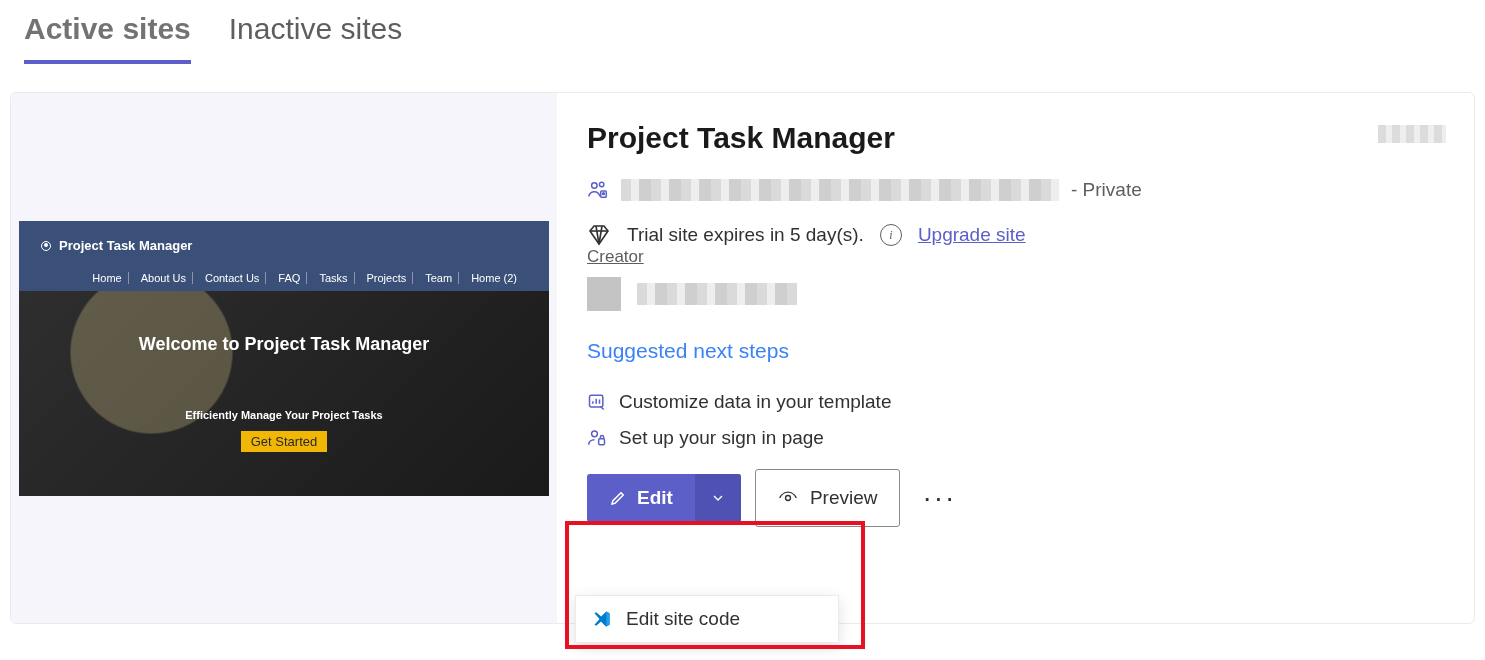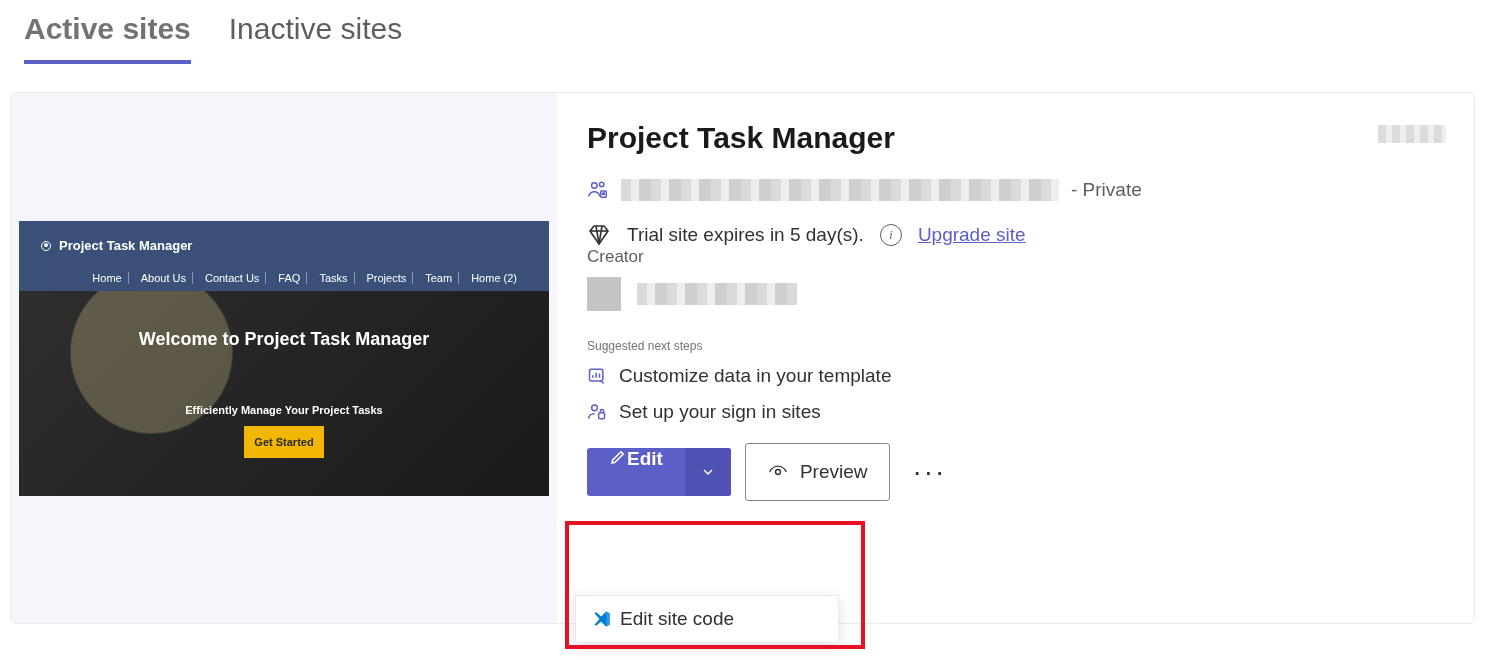--- a/index.html
+++ b/index.html
@@ -86,21 +86,21 @@
       flex-direction: column;
       align-items: center;
       justify-content: center;
       color: #fff;
       background-image:
         radial-gradient(circle at 25% 30%, rgba(255,230,160,.25) 0 80px, transparent 82px),
         linear-gradient(135deg,#2e2e2e 0%,#1a1a1a 100%);
     }
     .thumb-hero .title { font-size: 18px; font-weight: 600; margin-bottom: 6px; }
     .thumb-hero .subtitle { font-size: 11px; font-weight: 600; margin-bottom: 10px; margin-top: 48px; }
-    .thumb-hero .btn { background: #f2b705; color:#2a2a2a; font-size:11px; font-weight:700; padding:10px 10px; }
+    .thumb-hero .btn { background: #f2b705; color:#2a2a2a; font-size:13px; font-weight:400; padding:3px 10px; }
 
     .details {
       flex: 1;
       padding: 28px 30px 0 30px;
       position: relative;
     }
     .details h1 {
       font-size: 30px;
       font-weight: 700;
       color: #1b1a19;
@@ -128,56 +128,56 @@
     .pill-blur {
       position:absolute; right:28px; top:32px;
       width: 68px; height:18px;
       background: repeating-linear-gradient(90deg,#dcdcdc 0 8px,#eee 8px 14px);
     }
     .visibility { color:#605e5c; font-size:19px; }
     .trial-row { display:flex; align-items:center; gap:16px; font-size:19px; }
     .trial-row .gem{color:#323130;}
     .info-icon{width:22px;height:22px;border:1.5px solid #605e5c;border-radius:50%;display:flex;align-items:center;justify-content:center;font-size:12px;color:#605e5c;font-style:italic;font-family:Georgia,serif;}
     .upgrade-link{color:#5b5fc7;text-decoration:underline;font-size:19px;}
-    .creator-label{font-size:17px;color:#605e5c;margin-bottom:10px;}
+    .creator-label{font-size:17px;color:#605e5c;margin-bottom:10px;text-decoration:underline;}
     .creator-row{display:flex;align-items:center;gap:16px;margin-bottom:28px;}
-    .suggested-label{font-size:12px;color:#737373;margin-bottom:12px;}
+    .suggested-label{font-size:21px;color:#3b82f6;margin-bottom:28px;}
     .suggest-item{display:flex;align-items:center;gap:12px;font-size:19px;margin-bottom:14px;color:#323130;}
     .suggest-item .icon{color:#5b5fc7;}
     .actions{display:flex;align-items:center;gap:14px;margin-top:20px;}
     .highlight-box{
       position:absolute;
       left:565px;
       top:521px;
       width:300px;
       height:128px;
       border:4px solid #e81123;
       pointer-events:none;
     }
     .edit-btn{
       display:flex;align-items:center;background:#5b5fc7;color:#fff;height:48px;border:none;cursor:pointer;border-radius:3px;overflow:hidden;
     }
-    .edit-main{display:flex;padding:0 22px;font-size:19px;font-weight:600;height:100%;}
+    .edit-main{display:flex;align-items:center;gap:10px;padding:0 22px;font-size:19px;font-weight:600;height:100%;}
     .edit-chevron{display:flex;align-items:center;justify-content:center;width:46px;height:100%;background:#4f52b2;}
     .preview-btn{
       display:flex;align-items:center;gap:12px;background:#fff;border:1px solid #8a8886;height:58px;padding:0 22px;font-size:19px;border-radius:3px;cursor:pointer;color:#323130;
     }
     .more-btn{font-size:28px;letter-spacing:2px;color:#323130;cursor:pointer;padding:0 8px;background:none;border:none;}
     .dropdown{
       position:absolute;
       left:575px;
       top:595px;
       width:264px;
       background:#fff;
       border:1px solid #edebe9;
       box-shadow:0 4px 14px rgba(0,0,0,.12);
       padding:12px 16px;
       display:flex;
       align-items:center;
-      gap:8px;
+      gap:14px;
       font-size:19px;
       cursor:pointer;
     }
     .vscode-icon{width:20px;height:20px;}
     svg{display:block;}
   </style>
 </head>
 <body>
 
 <div class="tabs">
@@ -260,21 +260,21 @@
     </div>
     <div class="suggest-item">
       <span class="icon">
         <svg width="20" height="20" viewBox="0 0 24 24" fill="none" stroke="#5b5fc7" stroke-width="1.8">
           <circle cx="9" cy="7" r="3.5"></circle>
             <path d="M2 20c0-3.5 3-6 7-6"></path>
           <rect x="14" y="13" width="7" height="7" rx="1.5"></rect>
             <path d="M16 13v-2a2 2 0 0 1 4 0v2"></path>
         </svg>
       </span>
-      <span>Set up your sign in sites</span>
+      <span>Set up your sign in page</span>
     </div>
 
     <div class="actions">
       <div class="edit-btn">
         <div class="edit-main">
           <svg width="18" height="18" viewBox="0 0 24 24" fill="none" stroke="#fff" stroke-width="2">
             <path d="M4 20l4-1 11-11-3-3L5 16l-1 4z"></path>
           </svg>
           <span>Edit</span>
         </div>

